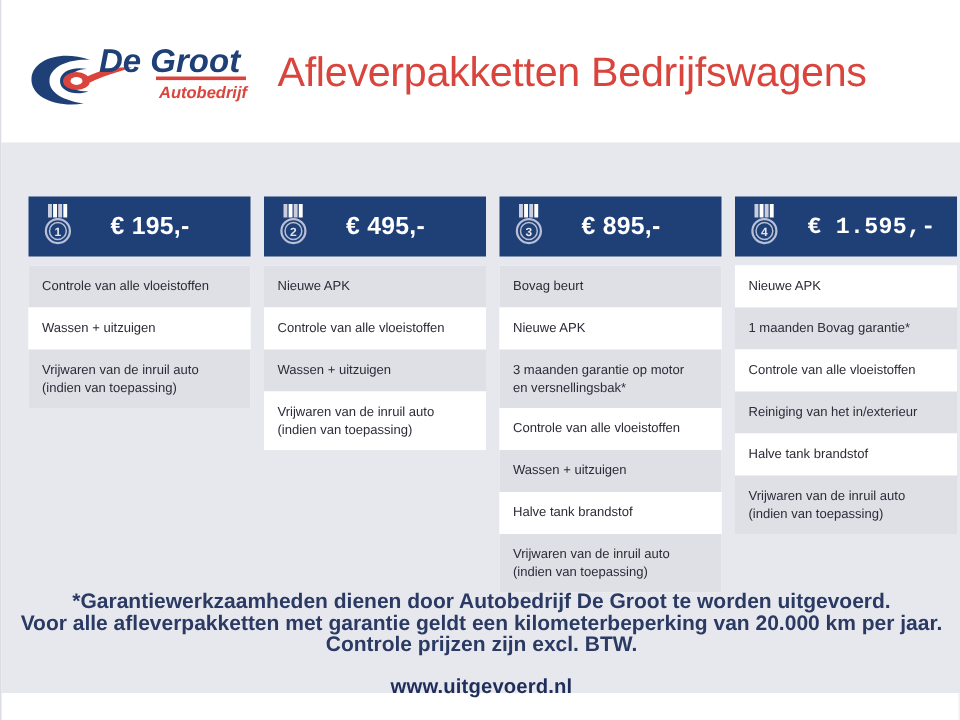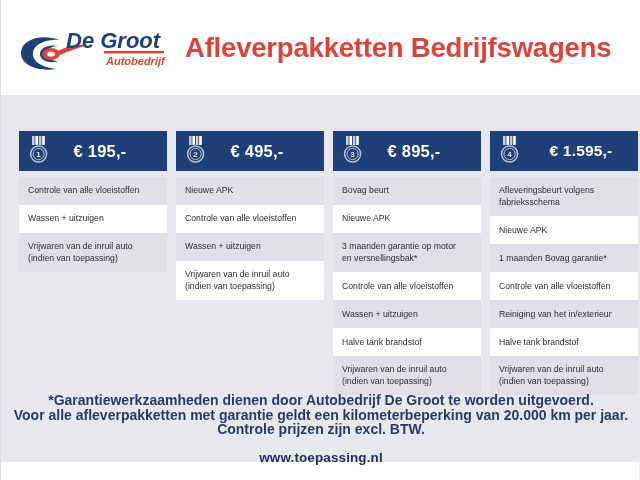--- a/index.html
+++ b/index.html
@@ -44,21 +44,21 @@
   }
   .logo {
     position: relative;
     width: 150px;
     height: 56px;
   }
   .logo svg { display: block; }
   .title {
     color: #d9453c;
     font-size: 27.5px;
-    font-weight: 700;
+    font-weight: 400;
     letter-spacing: -0.2px;
     white-space: nowrap;
     margin-left: 6px;
   }
 
   
   .panel {
     position: absolute;
     left: 0; top: 95px;
     width: 640px;
@@ -102,36 +102,36 @@
   .price {
     color: #ffffff;
     font-size: 16.5px;
     font-weight: bold;
     letter-spacing: 0.2px;
     white-space: nowrap;
     flex: 1;
     text-align: center;
     padding-right: 20px;
   }
-  .col.wide .price { font-size: 15.5px; padding-right: 0; }
+  .col.wide .price { font-size: 15.5px; padding-right: 0; font-family: Liberation Mono, monospace; }
 
   .col-list {
     margin-top: 6px;
     background: #ffffff;
     padding: 0;
   }
   .item {
     font-size: 8.7px;
     line-height: 11.6px;
     color: #2c2c38;
     padding: 8px 8px 8px 9px;
     box-sizing: border-box;
     min-height: 28px;
     display: flex;
-    align-items: flex-end;
+    align-items: flex-start;
     background: #ffffff;
   }
   .item.alt {
     background: #dfe0e6;
   }
   .item span { display: block; }
 
   
   .footer {
     position: absolute;
@@ -291,23 +291,20 @@
                 <rect x="11.8" y="1" width="2.6" height="9" fill="#c9cddd"></rect>
                 <rect x="15.2" y="1" width="2.6" height="9" fill="#ffffff"></rect>
                 <circle cx="11.6" cy="19" r="8" fill="none" stroke="#b9c0d6" stroke-width="1.5"></circle>
                 <circle cx="11.6" cy="19" r="5.6" fill="none" stroke="#b9c0d6" stroke-width="1"></circle>
                 <text x="11.6" y="22.4" text-anchor="middle" font-family="'Liberation Sans', sans-serif" font-size="8" font-weight="bold" fill="#dfe3ee">4</text>
               </svg>
             </div>
             <div class="price">€ 1.595,-</div>
           </div>
           <div class="col-list">
-            <div class="item alt">
-              <span>Afleveringsbeurt volgens<br>fabrieksschema</span>
-            </div>
             <div class="item">
               <span>Nieuwe APK</span>
             </div>
             <div class="item alt">
               <span>1 maanden Bovag garantie*</span>
             </div>
             <div class="item">
               <span>Controle van alle vloeistoffen</span>
             </div>
             <div class="item alt">
@@ -320,18 +317,18 @@
               <span>Vrijwaren van de inruil auto<br>(indien van toepassing)</span>
             </div>
           </div>
         </div>
       </div>
 
     <div class="footer">
       <div class="footer-line">*Garantiewerkzaamheden dienen door Autobedrijf De Groot te worden uitgevoerd.</div>
       <div class="footer-line">Voor alle afleverpakketten met garantie geldt een kilometerbeperking van 20.000 km per jaar.</div>
       <div class="footer-line">Controle prijzen zijn excl. BTW.</div>
-      <div class="site">www.toepassing.nl</div>
+      <div class="site">www.uitgevoerd.nl</div>
     </div>
 
   </div>
 
 </div>
 
 </body></html>

